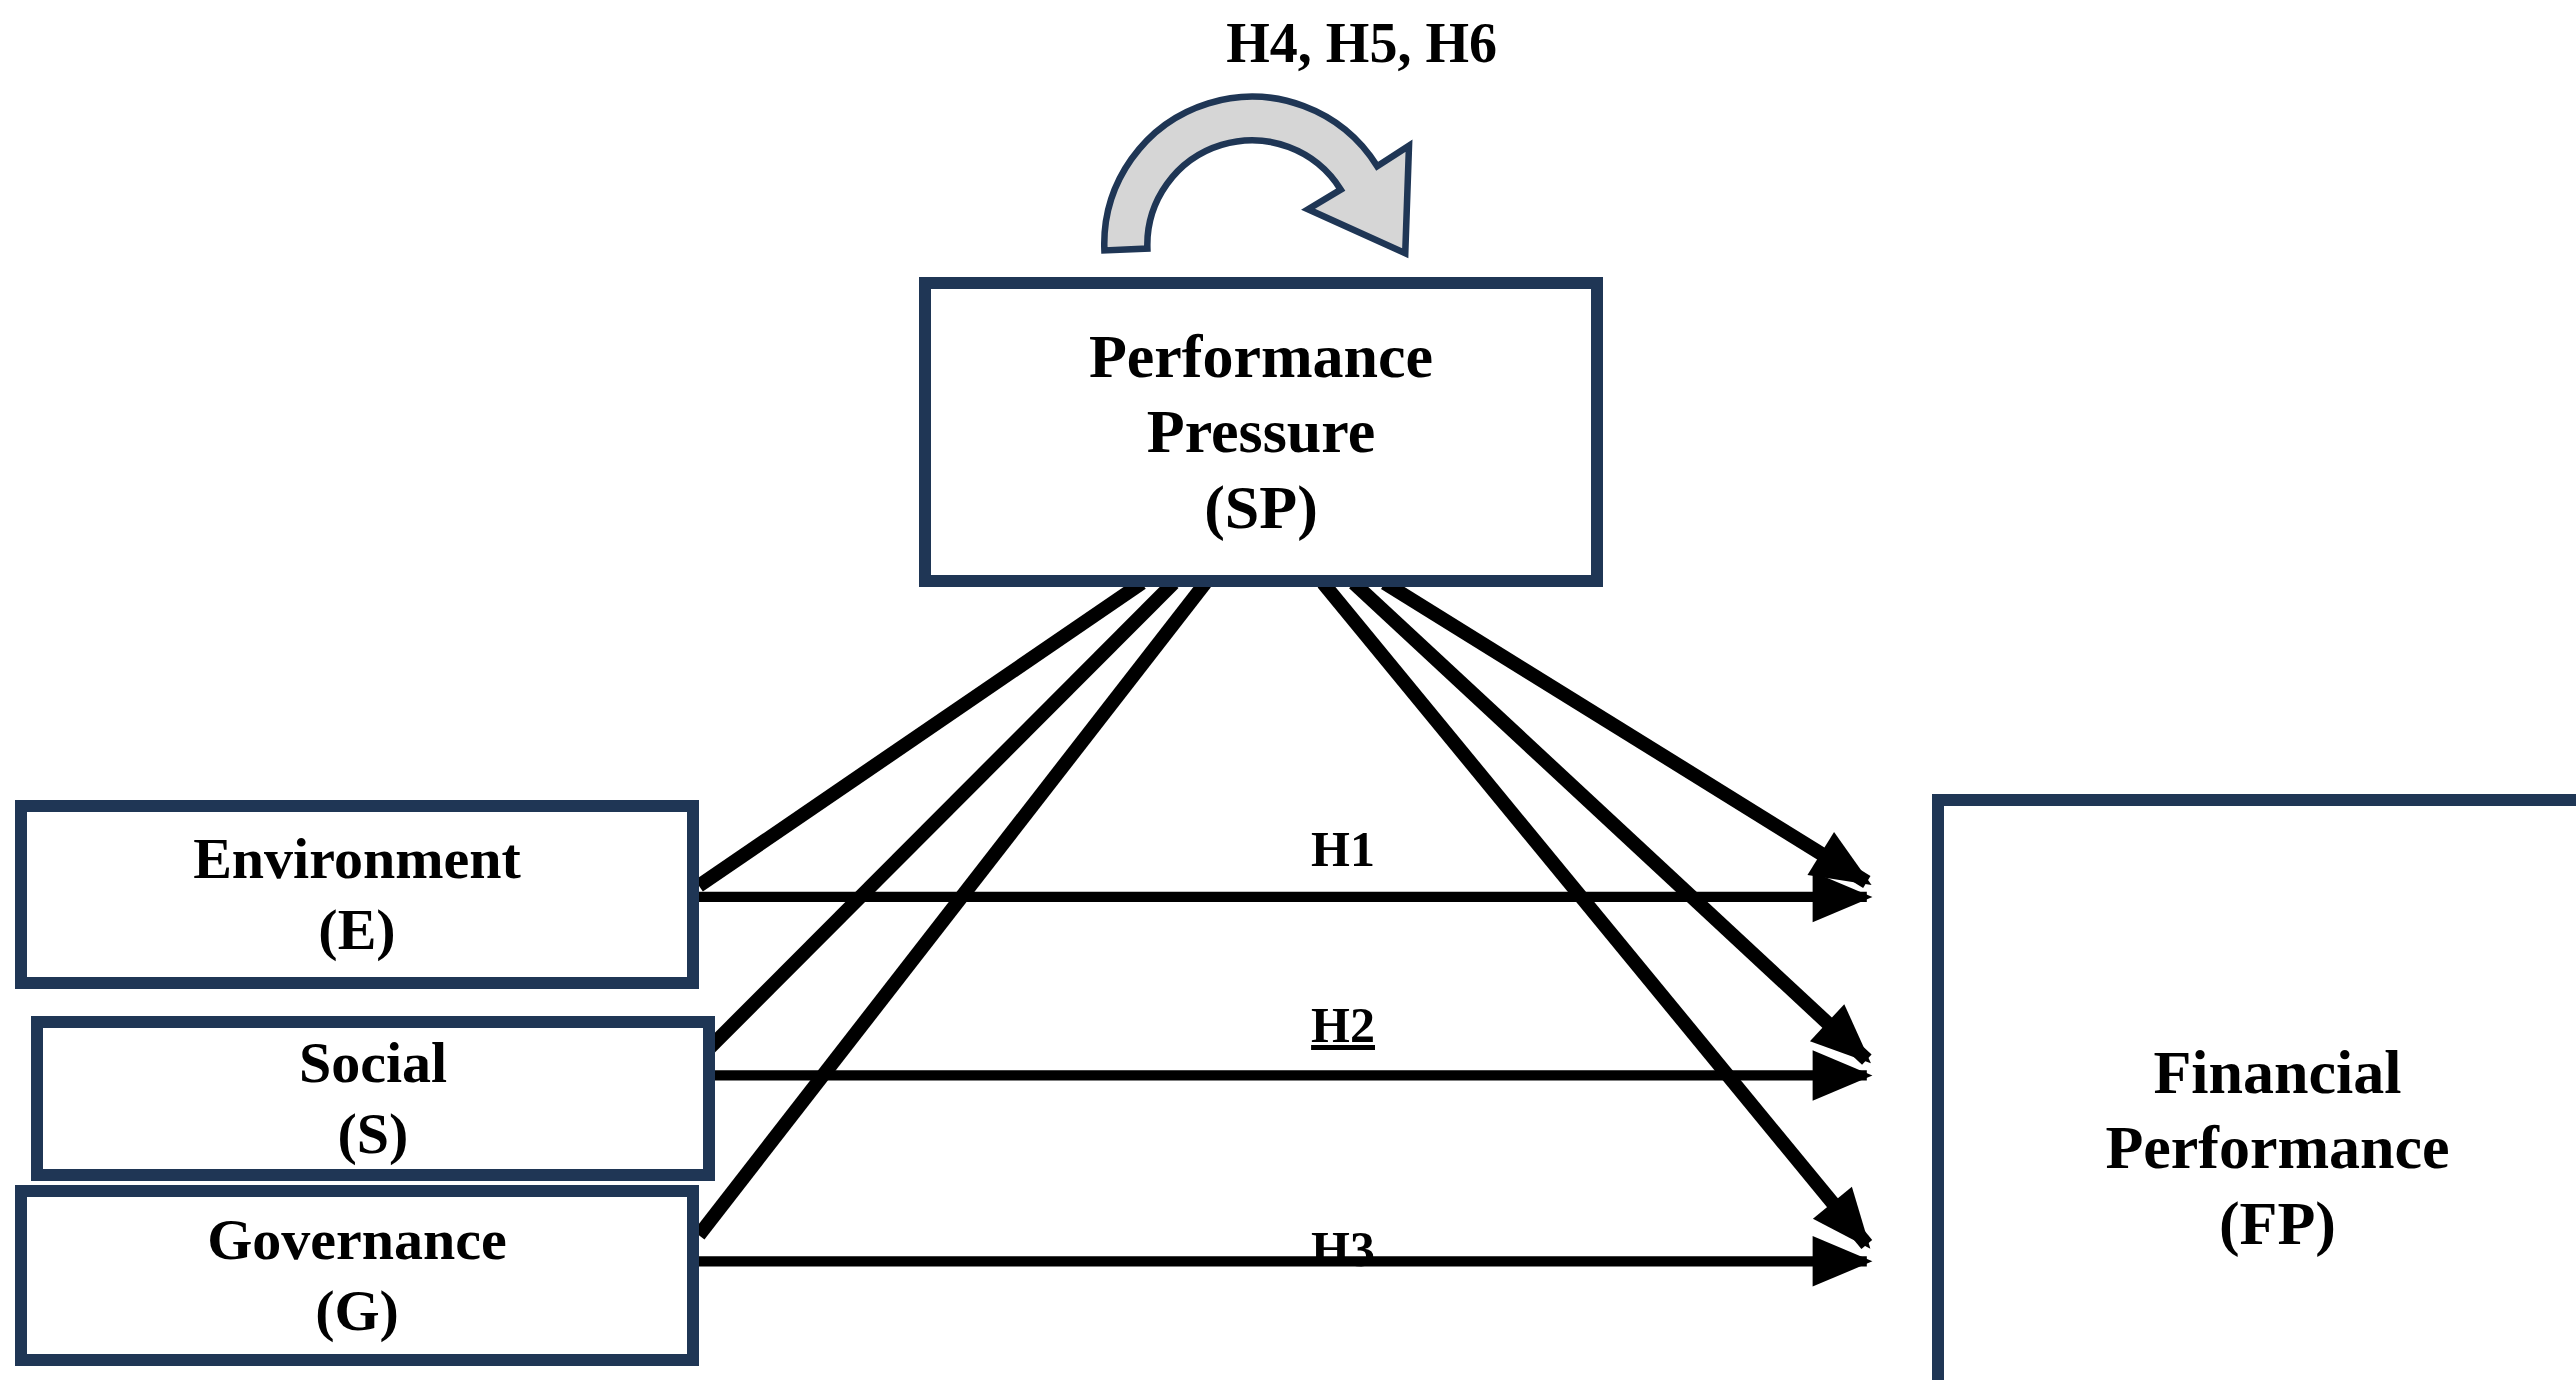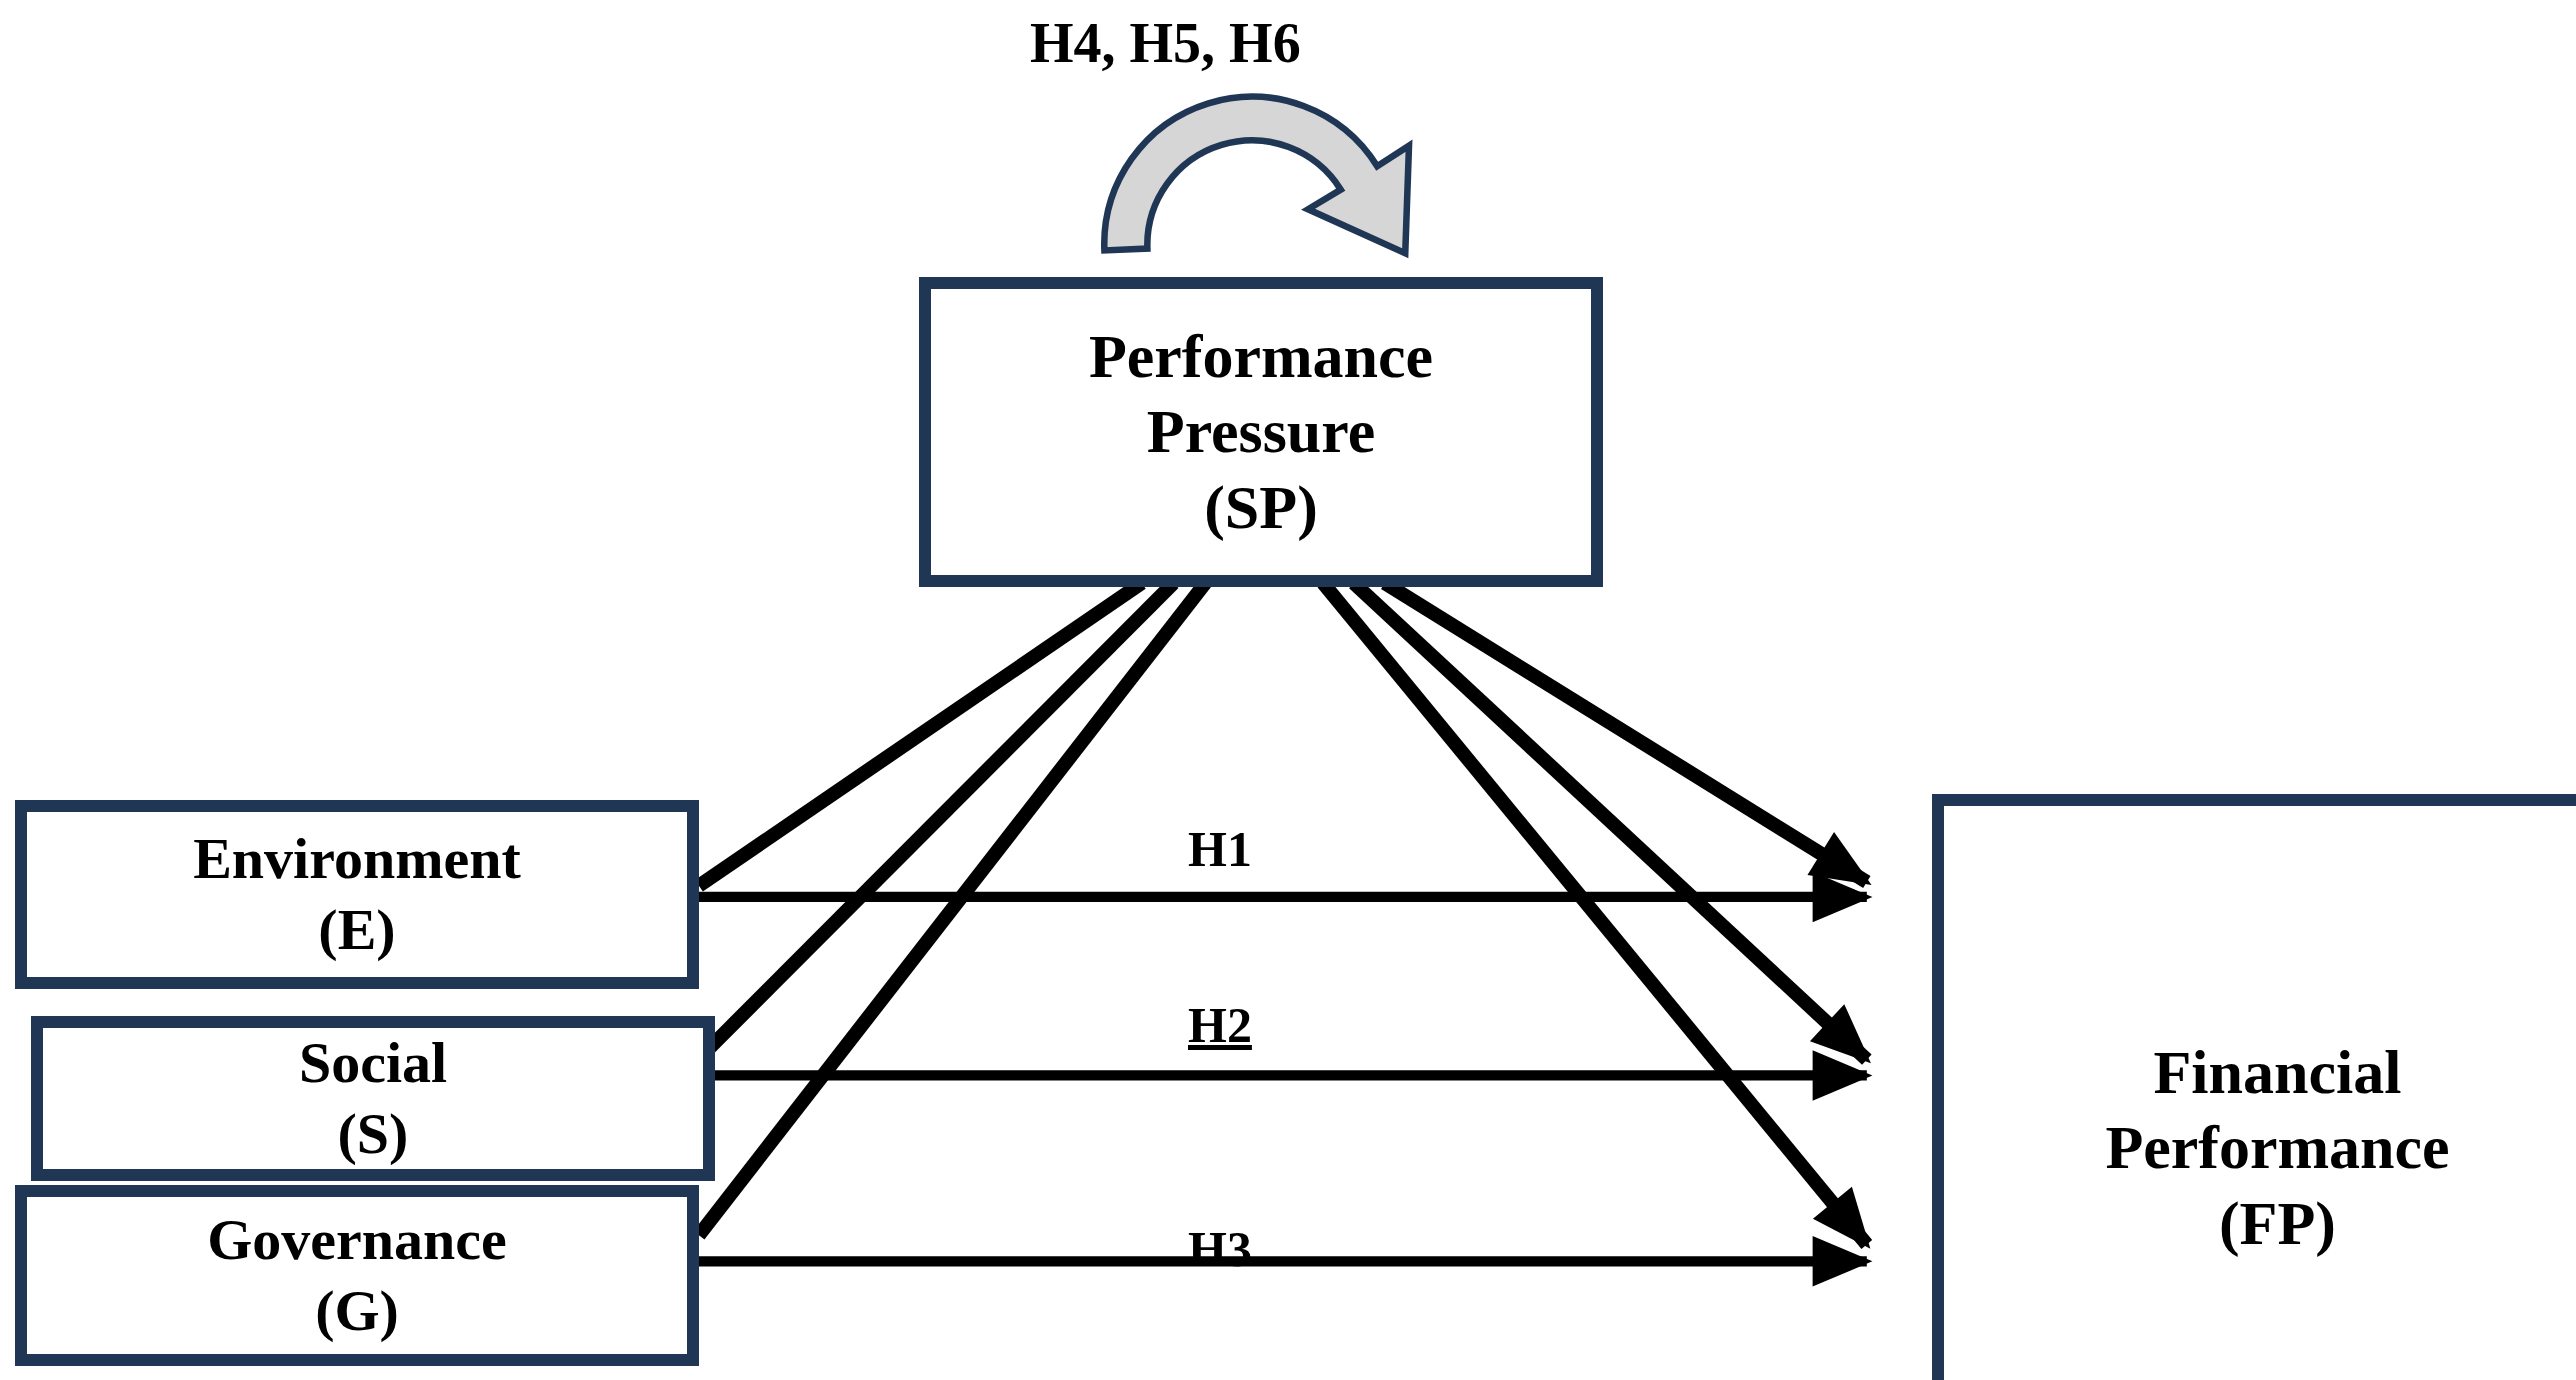--- a/index.html
+++ b/index.html
@@ -66,21 +66,21 @@
   .node-e    { left: 15px;   top: 800px;  width: 684px; height: 189px; font-size: 58px; }
   .node-s    { left: 15px;   top: 1016px; width: 684px; height: 165px; font-size: 58px; margin-left: 16px; }
   .node-g    { left: 15px;   top: 1185px; width: 684px; height: 181px; font-size: 58px; }
   .node-fp   { left: 1932px; top: 794px;  width: 691px; height: 708px; font-size: 62px; }
 
   .plabel {
     position: absolute;
     z-index: 3;
     color: var(--text, #000000);
     font-weight: bold;
-    text-align: left;
+    text-align: right;
     white-space: nowrap;
   }
 
   .label-loop { left: 1030px; top: 11.2px;   width: 467px; font-size: 56px; }
   .label-h1   { left: 1188px; top: 820px;  width: 187px; font-size: 50px; }
   .label-h2   { left: 1188px; top: 996px; width: 187px; font-size: 50px; text-decoration: underline; }
   .label-h3   { left: 1188px; top: 1180px; width: 187px; font-size: 50px; margin-top: 40px; }
 </style>
 </head>
 <body>

